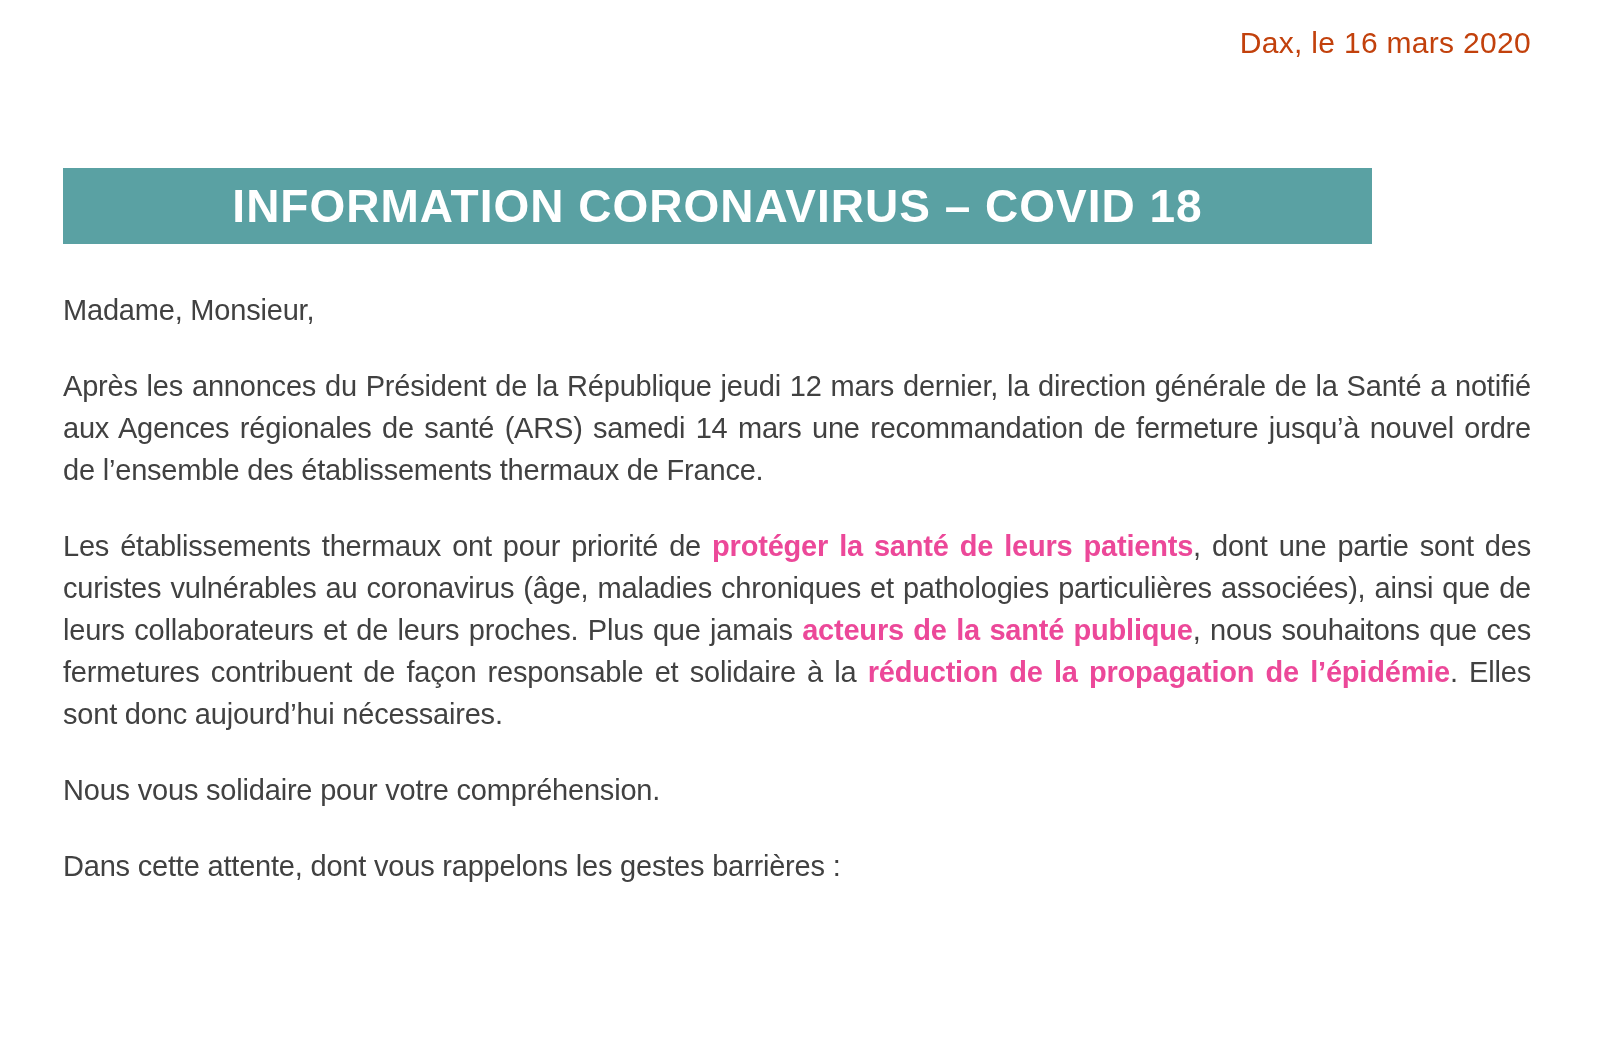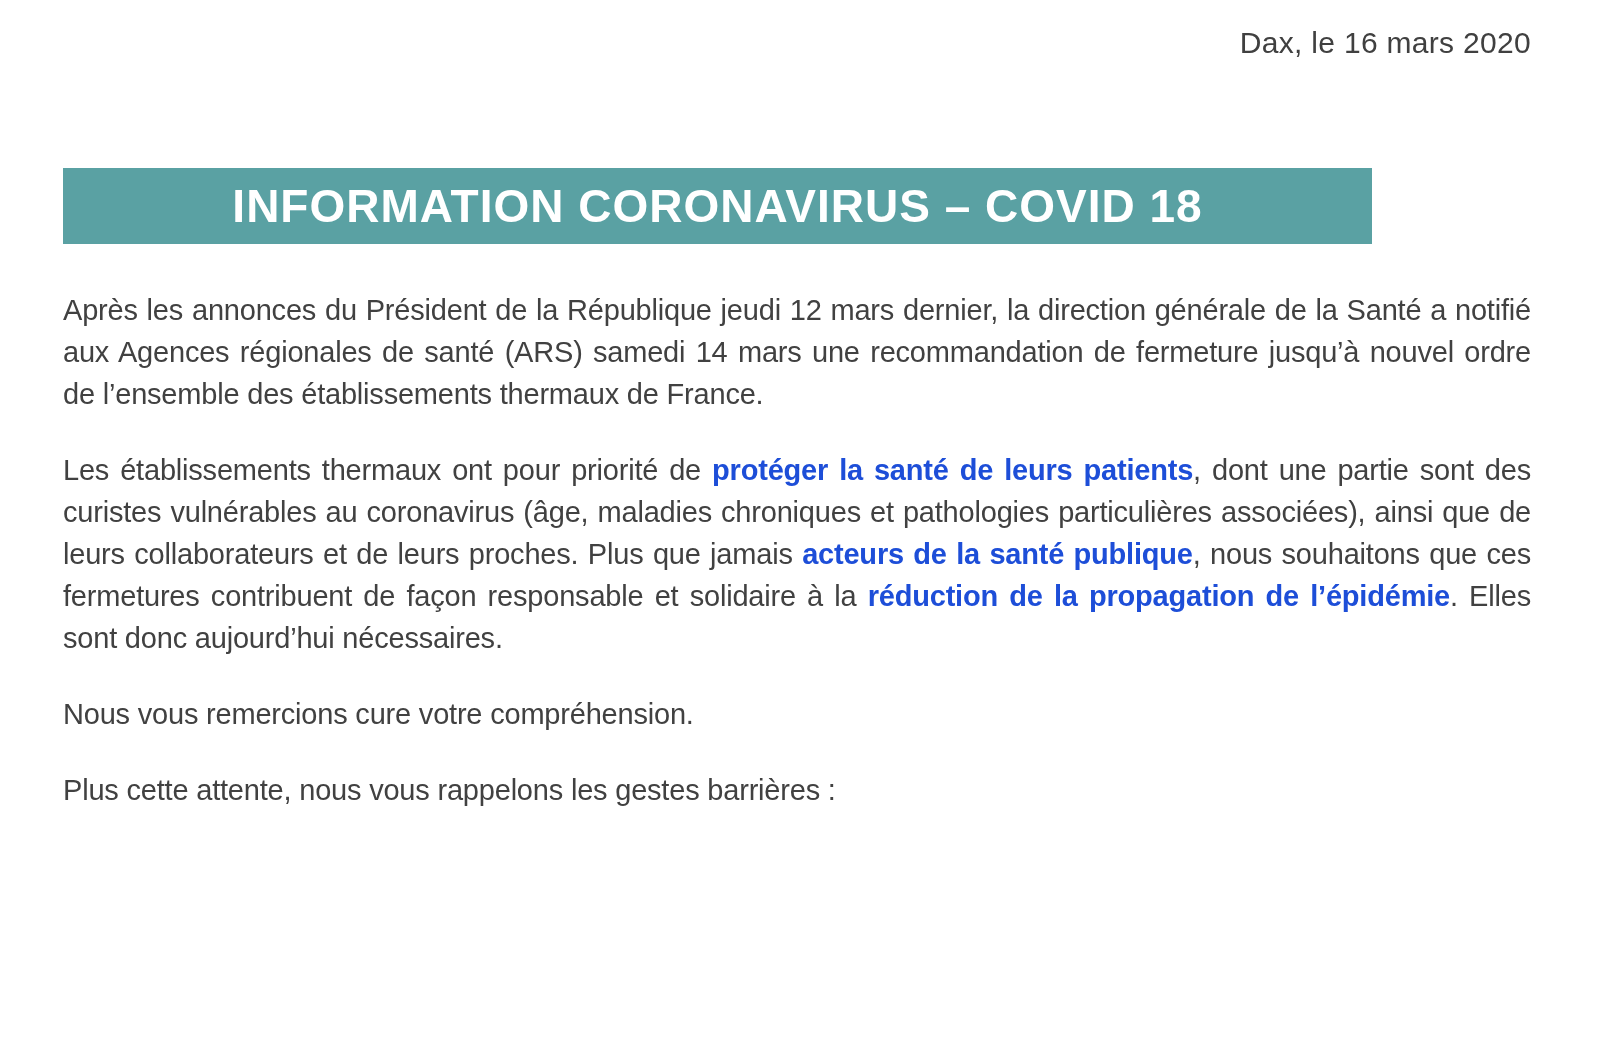--- a/index.html
+++ b/index.html
@@ -18,21 +18,21 @@
     width: 1600px;
     height: 1046px;
     box-sizing: border-box;
     background: #ffffff;
     padding: 25px 69px 0 63px;
   }
   .date-line {
     text-align: right;
     font-size: 30px;
     line-height: 36px;
-    color: #404040;
+    color: #c2410c;
     letter-spacing: 0.3px;
   }
   .banner {
     margin-top: 107px;
     width: 1309px;
     height: 76px;
     background: #5aa1a3; 
     display: flex;
     align-items: center;
     justify-content: center;
@@ -52,32 +52,33 @@
     font-size: 29px;
     line-height: 42px;
     color: #414141;
     letter-spacing: -0.2px;
     text-align: justify;
   }
   .para.no-justify {
     text-align: left;
   }
   .seg { font-weight: normal; }
-  .seg.b { font-weight: bold; color: #1d4ed8; }
+  .seg.b { font-weight: bold; color: #ec4899; }
 </style>
 </head>
 <body>
 
 <div class="page">
   <div class="date-line">Dax, le 16 mars 2020</div>
 
   <div class="banner" style="background-color: rgb(90, 161, 163);">
     <span class="banner-text" style="color: rgb(255, 255, 255);">INFORMATION CORONAVIRUS – COVID 18</span>
   </div>
 
   <div class="body-text" id="letter-body">
+    <p class="para no-justify">Madame, Monsieur,</p>
 
   <p class="para"><span class="seg">Après les annonces du Président de la République jeudi 12 mars dernier, la direction générale de la Santé a notifié aux Agences régionales de santé (ARS) samedi 14 mars une recommandation de fermeture jusqu’à nouvel ordre de l’ensemble des établissements thermaux de France.</span></p>
       <p class="para"><span class="seg">Les établissements thermaux ont pour priorité de </span><span class="seg b">protéger la santé de leurs patients</span><span class="seg">, dont une partie sont des curistes vulnérables au coronavirus (âge, maladies chroniques et pathologies particulières associées), ainsi que de leurs collaborateurs et de leurs proches. Plus que jamais </span><span class="seg b">acteurs de la santé publique</span><span class="seg">, nous souhaitons que ces fermetures contribuent de façon responsable et solidaire à la </span><span class="seg b">réduction de la propagation de l’épidémie</span><span class="seg">. Elles sont donc aujourd’hui nécessaires.</span></p>
-      <p class="para"><span class="seg">Nous vous remercions cure votre compréhension.</span></p>
-      <p class="para"><span class="seg">Plus cette attente, nous vous rappelons les gestes barrières :</span></p>
+      <p class="para"><span class="seg">Nous vous solidaire pour votre compréhension.</span></p>
+      <p class="para"><span class="seg">Dans cette attente, dont vous rappelons les gestes barrières :</span></p>
     </div>
 </div>
 
 </body></html>

